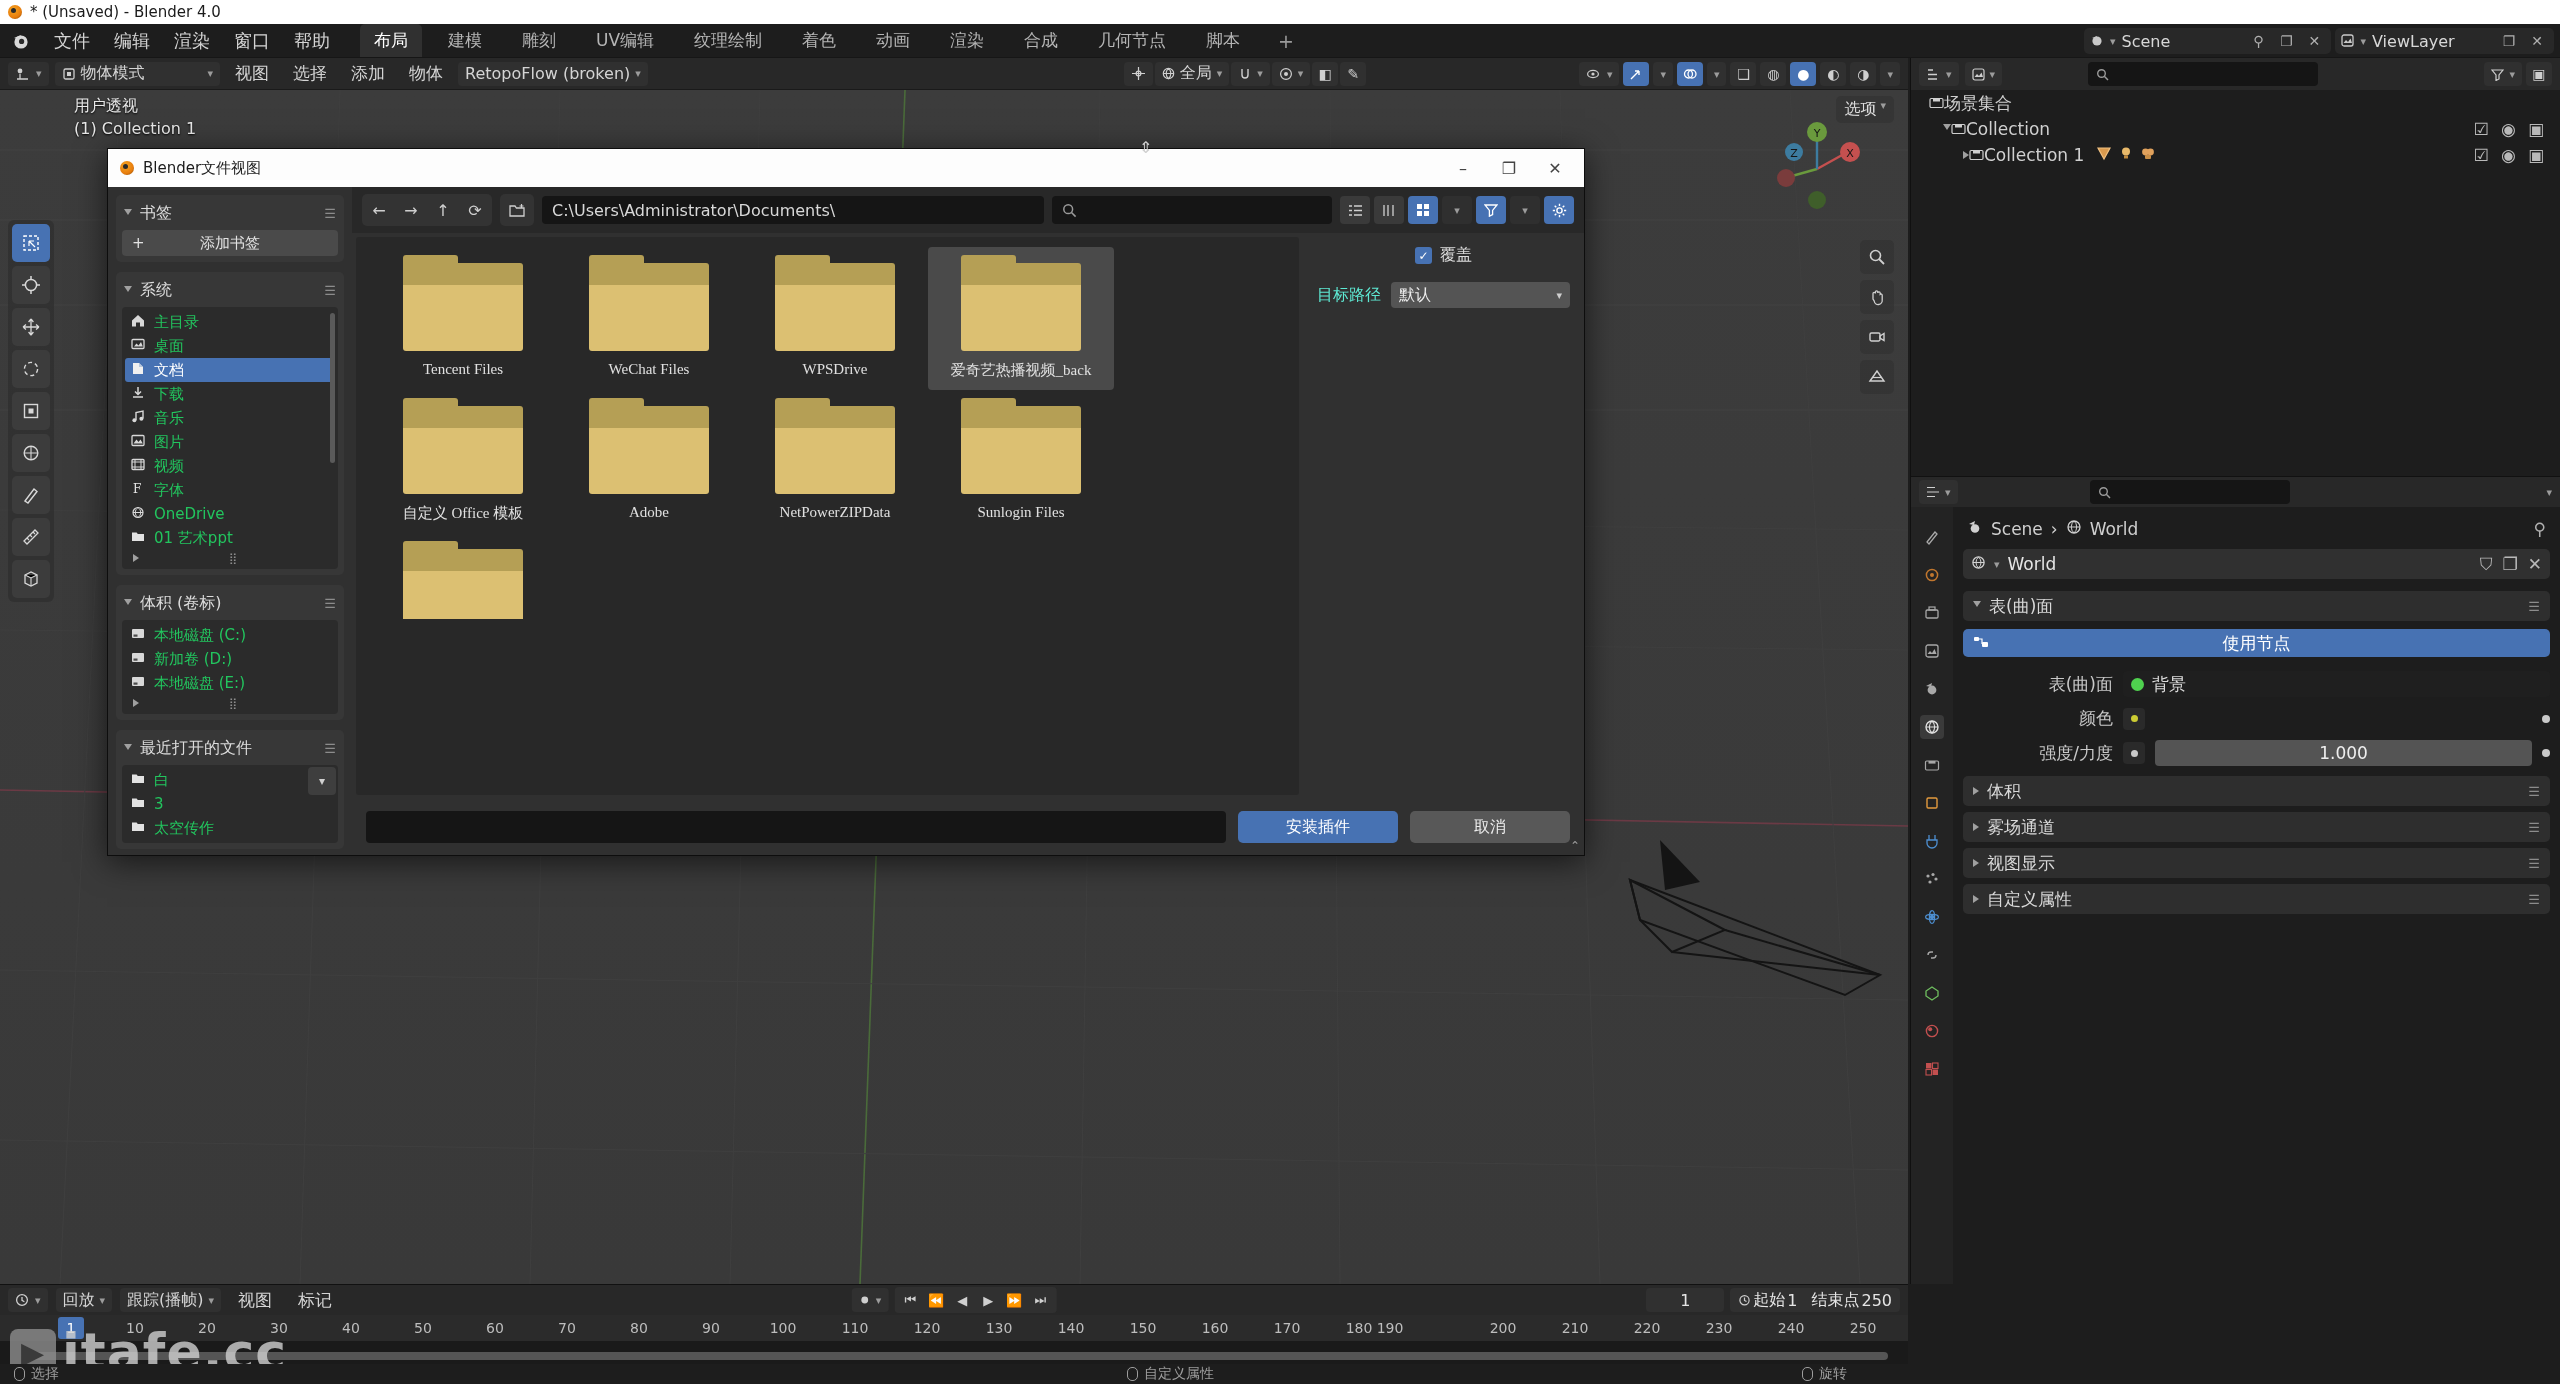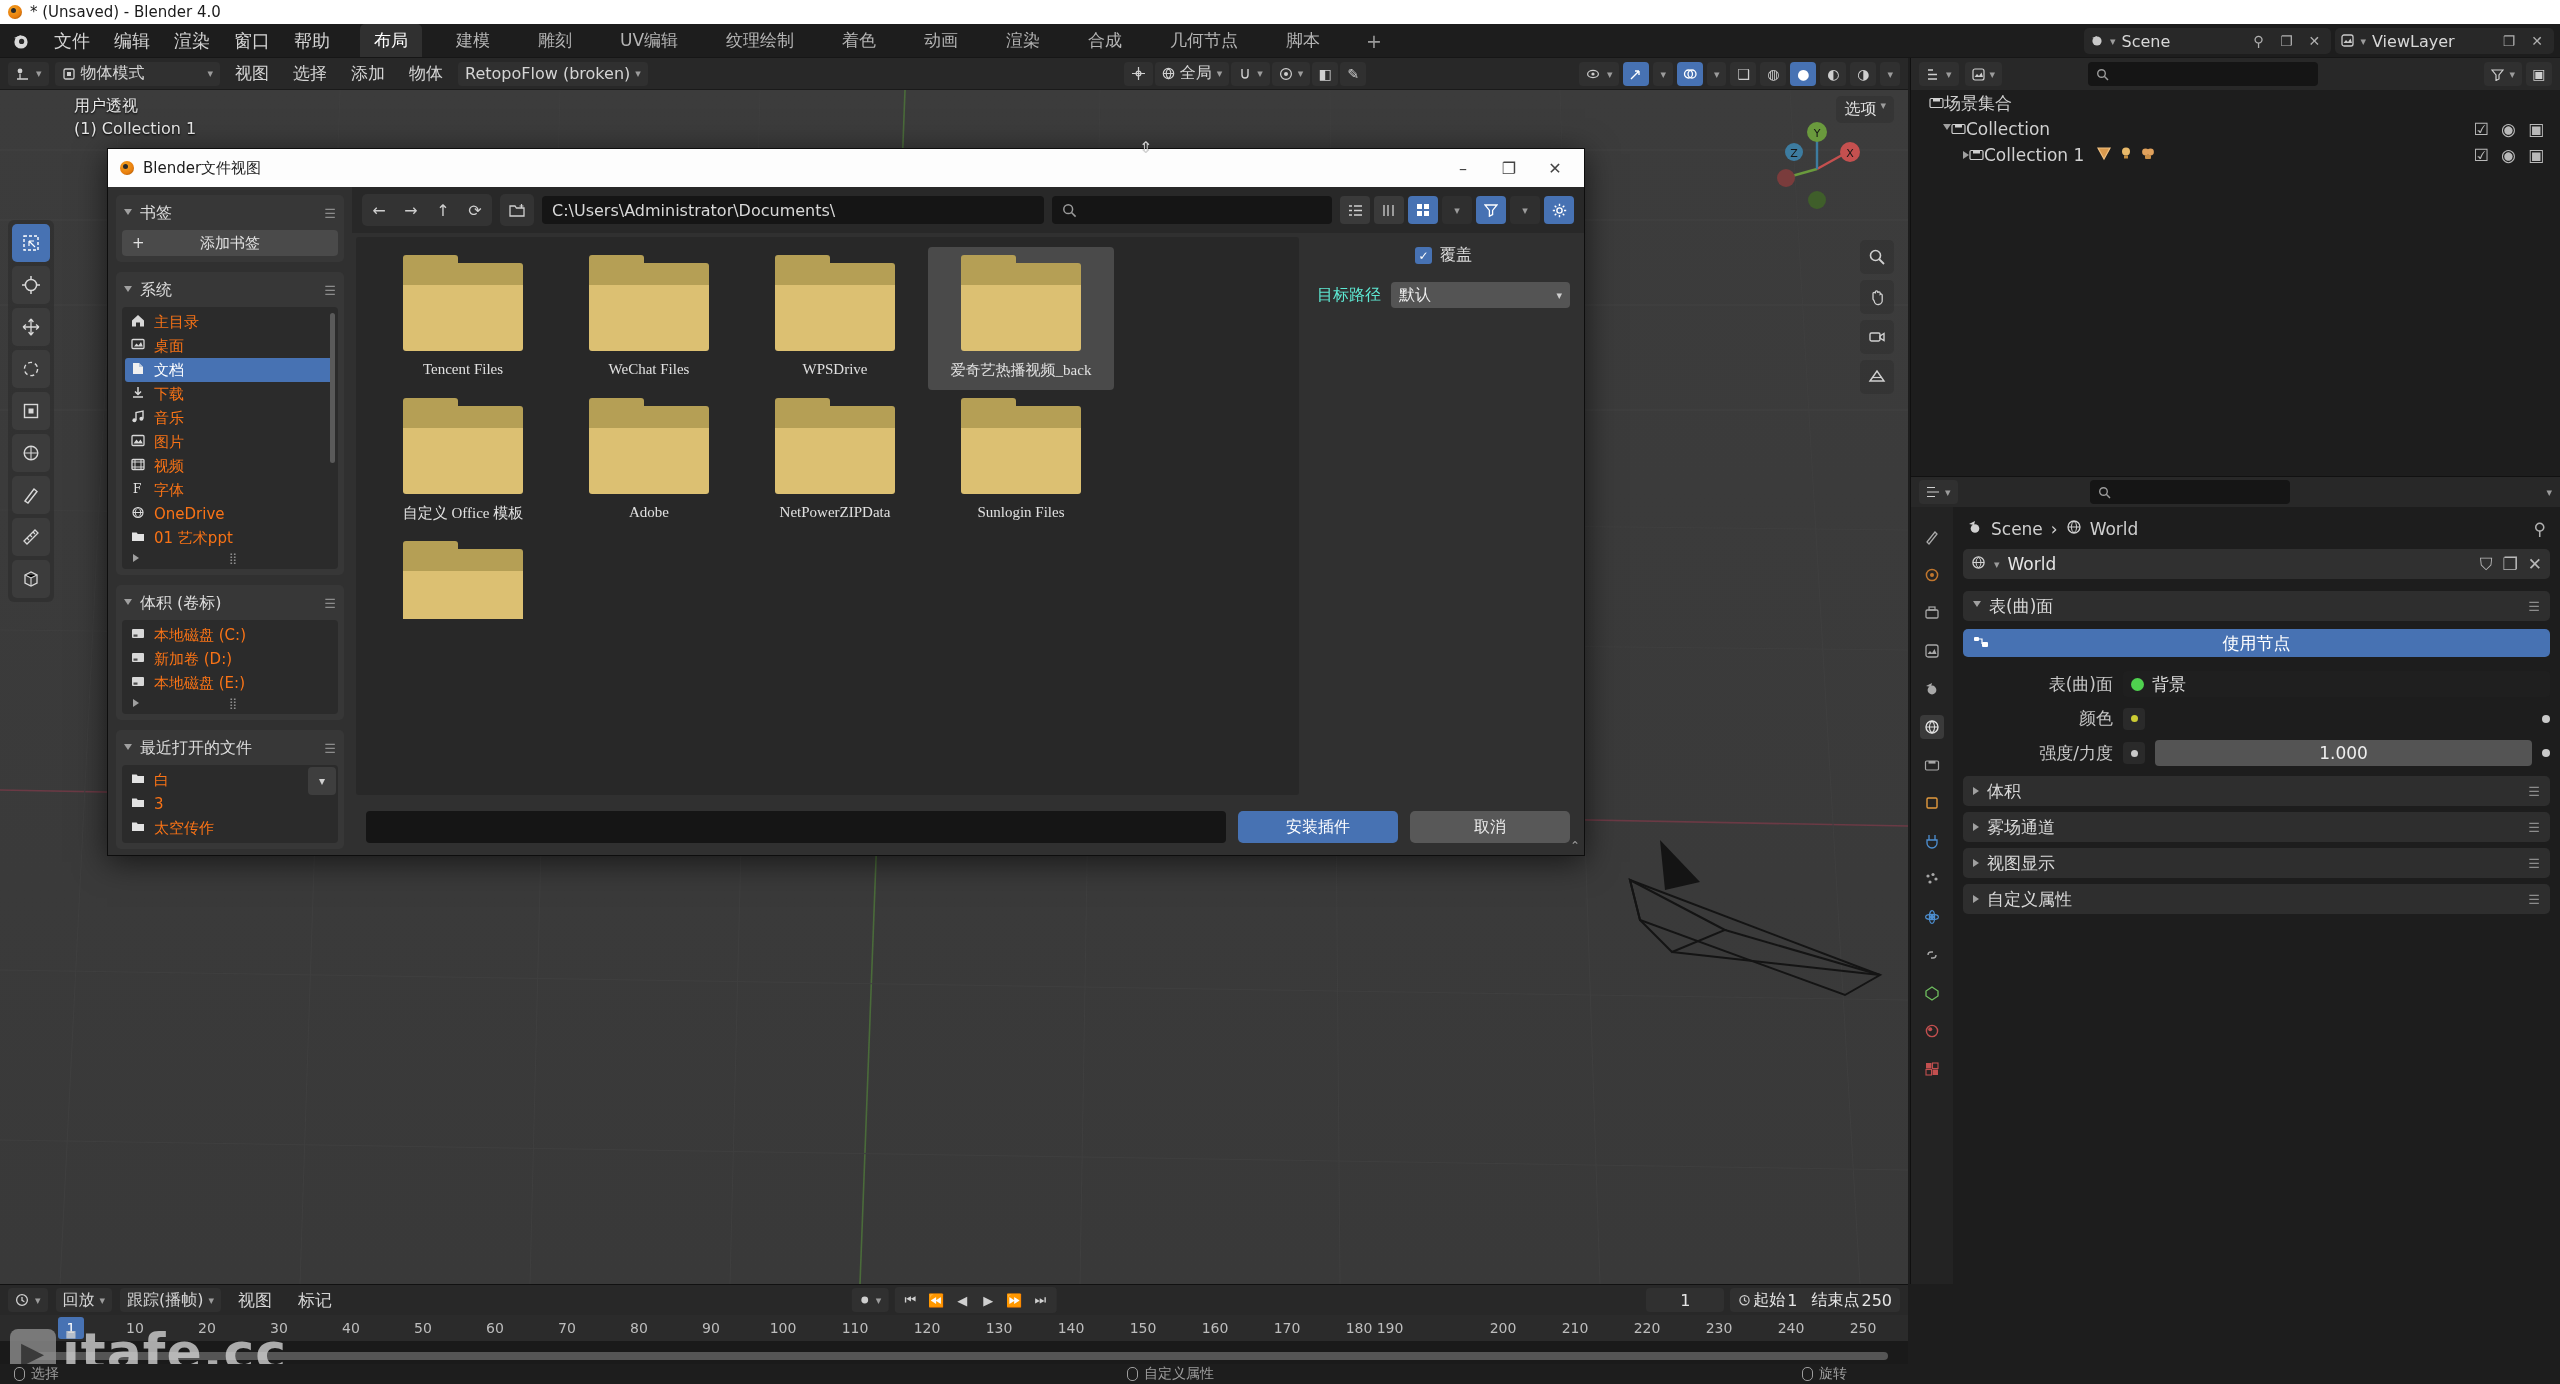--- a/index.html
+++ b/index.html
@@ -38,21 +38,21 @@
     gap: 0px; border-bottom: 1px solid #161616;
   }
   .bl-icon {
     width: 22px; height: 22px; margin-right: 10px; flex: none;
     display: flex; align-items: center; justify-content: center;
   }
   .menu-item {
     padding: 3px 12px; font-size: 18px; color: #d4d4d4; border-radius: 4px;
     white-space: nowrap;
   }
-  .ws-tabs { display: flex; align-items: center; margin-left: 18px; gap: 20px; }
+  .ws-tabs { display: flex; align-items: center; margin-left: 18px; gap: 12px; }
   .ws-tab {
     padding: 5px 14px; font-size: 17px; color: #b5b5b5; border-radius: 5px 5px 0 0;
     white-space: nowrap;
   }
   .ws-tab.active { background: #303030; color: #ffffff; }
   .ws-plus { padding: 4px 12px; color: #9a9a9a; font-size: 19px; }
 
   
   .topbar-right {
     position: absolute; right: 6px; top: 24px; height: 34px;
@@ -269,21 +269,21 @@
   .sd-head { display:flex; align-items:center; gap:8px; font-size:16px; color:#dcdcdc; padding: 2px 2px 6px;}
   .sd-head .grip{margin-left:auto;color:#8c8c8c;font-size:13px;}
   .sd-addbtn{
     height:26px;background:#4a4a4a;border-radius:4px;display:flex;align-items:center;
     justify-content:center;gap:6px;font-size:15px;color:#e2e2e2;position:relative;
   }
   .sd-addbtn .plus{position:absolute;left:10px;}
   .sd-list{background:#2b2b2b;border-radius:4px;padding:3px; position:relative;}
   .sd-item{
     display:flex;align-items:center;gap:9px;height:24px;padding:0 6px;border-radius:3px;
-    font-size:15px;color:#f97316;
+    font-size:15px;color:#22c55e;
   }
   .sd-item.sel{background:#4772b3;color:#fff;}
   .sd-scroll{position:absolute;right:3px;top:6px;width:5px;height:150px;background:#5a5a5a;border-radius:3px;}
   .sd-more{display:flex;align-items:center;justify-content:space-between;padding:0 8px;height:16px;color:#8e8e8e;font-size:11px;}
 
   .fd-main {
     position:absolute; left: 244px; top: 46px; right: 281px; bottom: 56px;
     background: #282828; margin: 4px; border-radius: 3px; overflow:hidden;font-family:Liberation Serif, serif;
   }
   .fgrid { display:flex; flex-wrap:wrap; padding: 10px 14px; gap: 0; }

